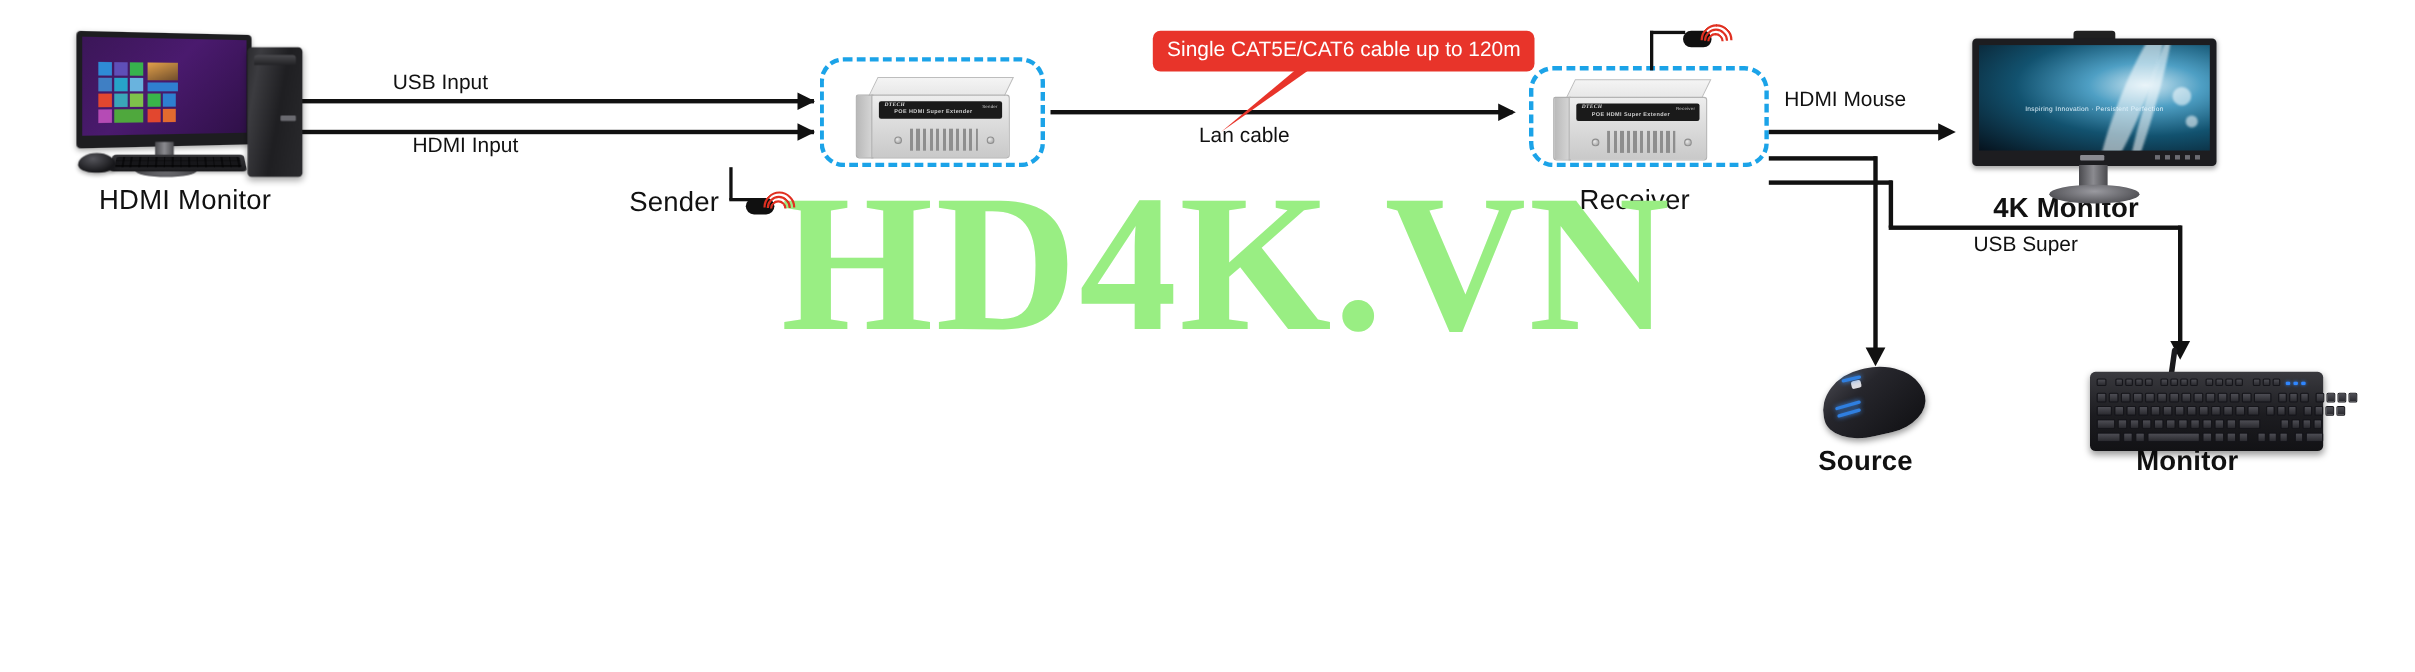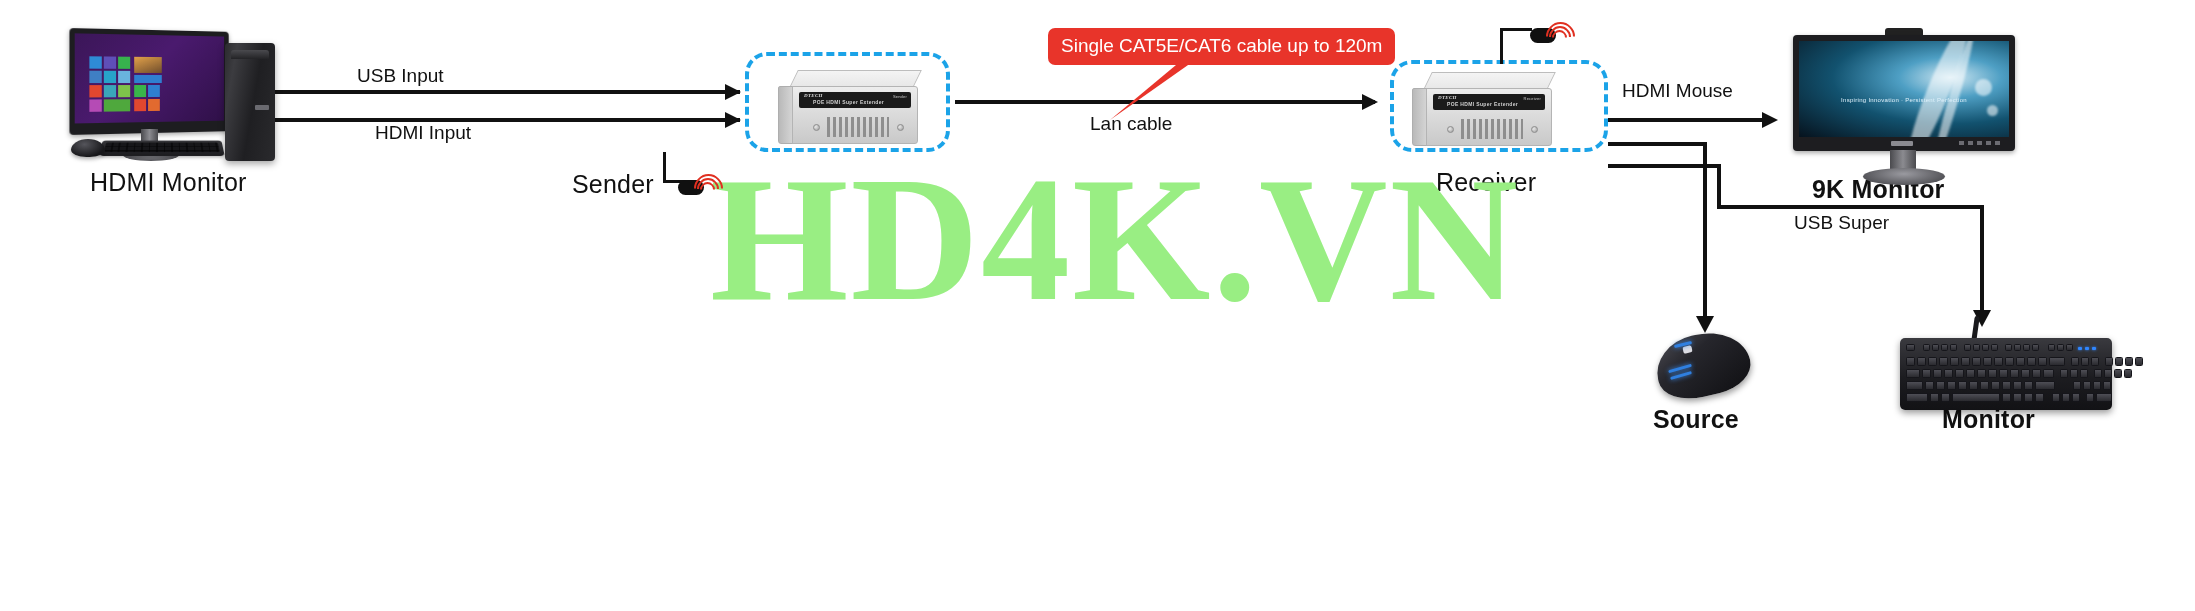--- a/index.html
+++ b/index.html
@@ -250,21 +250,21 @@
           <div class="asus-swoosh" style="left:188px;top:64px;width:11px;height:11px;border-radius:50%;"></div>
           <div class="asus-tag">Inspiring Innovation · Persistent Perfection</div>
         </div>
       </div>
       <div class="abs" style="left:98px;top:106px;width:22px;height:5px;background:#8a8a90;border-radius:1px;"></div>
       <div class="abs" style="left:166px;top:106px;width:42px;height:4px;background:repeating-linear-gradient(90deg,#6c6c72 0 5px,transparent 5px 9px);"></div>
     </div>
     <div class="mon-stand-neck" style="left:97px;top:122px;width:26px;height:23px;"></div>
     <div class="mon-stand-base" style="left:70px;top:140px;width:82px;height:17px;"></div>
   </div>
-  <div class="lbl node-label" style="left:1812px;top:175px;font-weight:bold;">9K Monitor</div>
+  <div class="lbl node-label" style="left:1812px;top:175px;font-weight:bold;">4K Monitor</div>
 
   <div class="pc-wrap" style="left:1650px;top:330px;width:110px;height:70px;">
     <div class="gm-body" style="left:6px;top:4px;width:94px;height:62px;transform:rotate(-13deg);"></div>
     <div class="gm-wheel" style="left:33px;top:16px;width:9px;height:7px;transform:rotate(-13deg);"></div>
     <div class="gm-led" style="left:24px;top:13px;width:18px;height:3px;transform:rotate(-13deg);"></div>
     <div class="gm-led" style="left:18px;top:37px;width:24px;height:3px;transform:rotate(-16deg);"></div>
     <div class="gm-led" style="left:20px;top:44px;width:22px;height:3px;transform:rotate(-16deg);"></div>
   </div>
   <div class="lbl node-label" style="left:1653px;top:405px;font-weight:bold;">Source</div>
 

